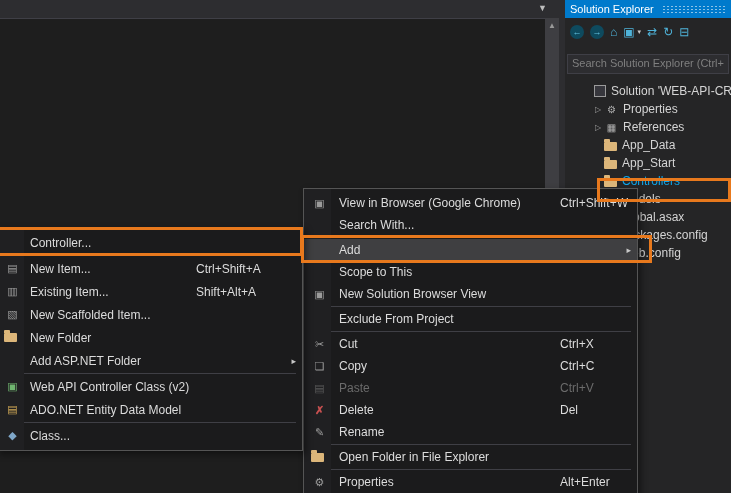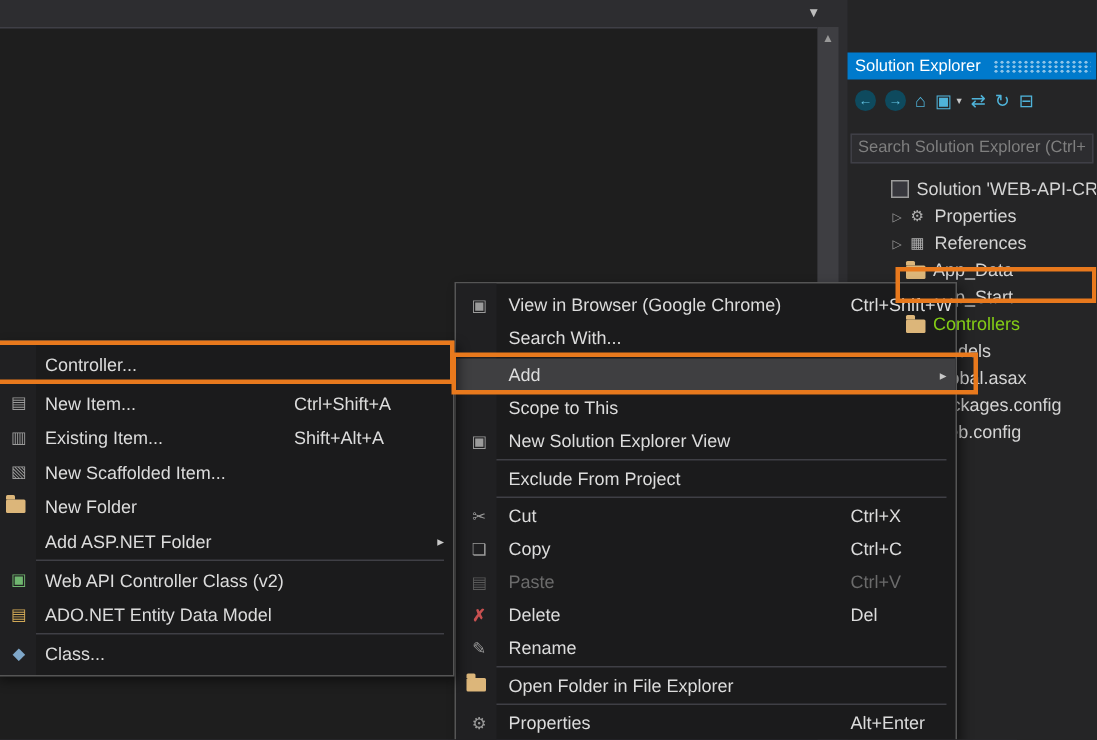--- a/index.html
+++ b/index.html
@@ -8,21 +8,21 @@
 
   
   .tabstrip{position:absolute;left:0;top:0;width:560px;height:18px;background:#2d2d30;}
   .tab-caret{position:absolute;left:538px;top:3px;font-size:9px;color:#bdbdbd;}
   .editor{position:absolute;left:0;top:18px;width:545px;height:475px;background:#1e1e1e;border-top:1px solid #3f3f46;}
   .vscroll{position:absolute;left:545px;top:18px;width:14px;height:475px;background:#3e3e42;}
   .scroll-up{display:block;text-align:center;font-size:8px;color:#999;padding-top:3px;}
 
   
   .sepanel{position:absolute;left:565px;top:0;width:166px;height:493px;background:#252526;}
-  .se-title{height:18px;background:#007acc;color:#ffffff;font-size:11px;display:flex;align-items:center;padding:0 0 0 5px;margin-top:35px;}
+  .se-title{height:18px;background:#007acc;color:#ffffff;font-size:11px;display:flex;align-items:center;padding:0 0 0 5px;}
   .se-title .dots{flex:1;height:9px;margin:0 4px 0 8px;
       background-image:radial-gradient(rgba(255,255,255,.55) 1px, transparent 1.3px);
       background-size:4px 3px;}
   .se-toolbar{height:28px;display:flex;align-items:center;gap:6px;padding:0 5px;}
   .circ{width:14px;height:14px;border-radius:50%;background:#0e4a5e;color:#63c3e2;font-size:9px;line-height:14px;text-align:center;flex:none;}
   .tbglyph{color:#4fb3d9;font-size:12px;line-height:14px;flex:none;}
   .tbcaret{color:#c8c8c8;font-size:7px;margin-left:-3px;flex:none;}
   .se-search{margin:8px 2px;height:18px;line-height:17px;background:#2d2d30;border:1px solid #3f3f46;
              color:#7f7f7f;font-size:11px;padding:0 4px;white-space:nowrap;overflow:hidden;}
 
@@ -36,34 +36,34 @@
   .bold{font-weight:bold;color:#ffffff;}
   .icn{display:inline-block;width:13px;height:11px;margin-right:4px;flex:none;}
   .folder{height:9px;margin-top:2px;background:#dcb67a;border-radius:1px;position:relative;}
   .folder::before{content:"";position:absolute;left:0;top:-3px;width:6px;height:3px;background:#dcb67a;border-radius:1px 1px 0 0;}
   .sol{width:10px;height:10px;border:1px solid #9b9b9b;background:#37373d;}
   .proj{width:11px;height:11px;border-radius:50%;background:#62a03f;border:1px solid #84c25e;}
   .filebox{width:10px;height:11px;border:1px solid #8a8a8a;background:#2f2f33;}
   .gicn{display:inline-block;width:15px;margin-right:3px;font-size:10px;color:#b0b0b0;text-align:center;flex:none;}
   .selbg{position:absolute;left:37px;top:0;right:0;bottom:0;background:#3572b8;}
   .trow.selected{z-index:30;}
-  .trow.selected .tlabel{color:#84cc16;}
+  .trow.selected .tlabel{color:#0ea5e9;}
 
   
   .menu{position:absolute;background:#1b1b1c;border:1px solid #555;box-sizing:border-box;
         box-shadow:3px 3px 7px rgba(0,0,0,.45);z-index:20;padding:3px 0;font-size:12px;color:#dcdcdc;}
   .menu::before{content:"";position:absolute;left:0;top:0;bottom:0;width:27px;background:#202022;}
   .mitem{position:relative;display:flex;align-items:center;}
   .main-menu .mitem{height:22px;padding-left:35px;}
   .sub-menu .mitem{height:23px;padding-left:33px;}
   .mitem.hl{background:#3f3f41;}
   .mitem.disabled{color:#6b6b6b;}
   .micon{position:absolute;left:7px;width:17px;text-align:center;font-size:11px;color:#9b9b9b;}
   .micon .folder{display:inline-block;width:13px;}
-  .mshort{position:absolute;left:263px;}
+  .mshort{position:absolute;left:256px;}
   .sub-menu .mshort{left:199px;}
   .marrow{position:absolute;right:6px;font-size:9px;color:#c8c8c8;}
   .msep{height:1px;background:#3f3f45;margin:1px 6px;}
   .red{color:#c75050;font-weight:bold;}
   .green{color:#6fb56f;}
   .amber{color:#d0a856;}
   .blueic{color:#7fa7c9;}
   .dim{color:#5a5a5a;}
 
   .main-menu{left:303px;top:188px;width:335px;height:308px;}
@@ -173,21 +173,21 @@
     <div class="msep"></div>
     <div class="mitem hl">
       <span>Add</span>
       <span class="marrow">▸</span>
     </div>
     <div class="mitem">
       <span>Scope to This</span>
     </div>
     <div class="mitem">
       <span class="micon">▣</span>
-      <span>New Solution Explorer View</span>
+      <span>New Solution Browser View</span>
     </div>
     <div class="msep"></div>
     <div class="mitem">
       <span>Exclude From Project</span>
     </div>
     <div class="msep"></div>
     <div class="mitem">
       <span class="micon">✂</span>
       <span>Cut</span>
       <span class="mshort">Ctrl+X</span>

